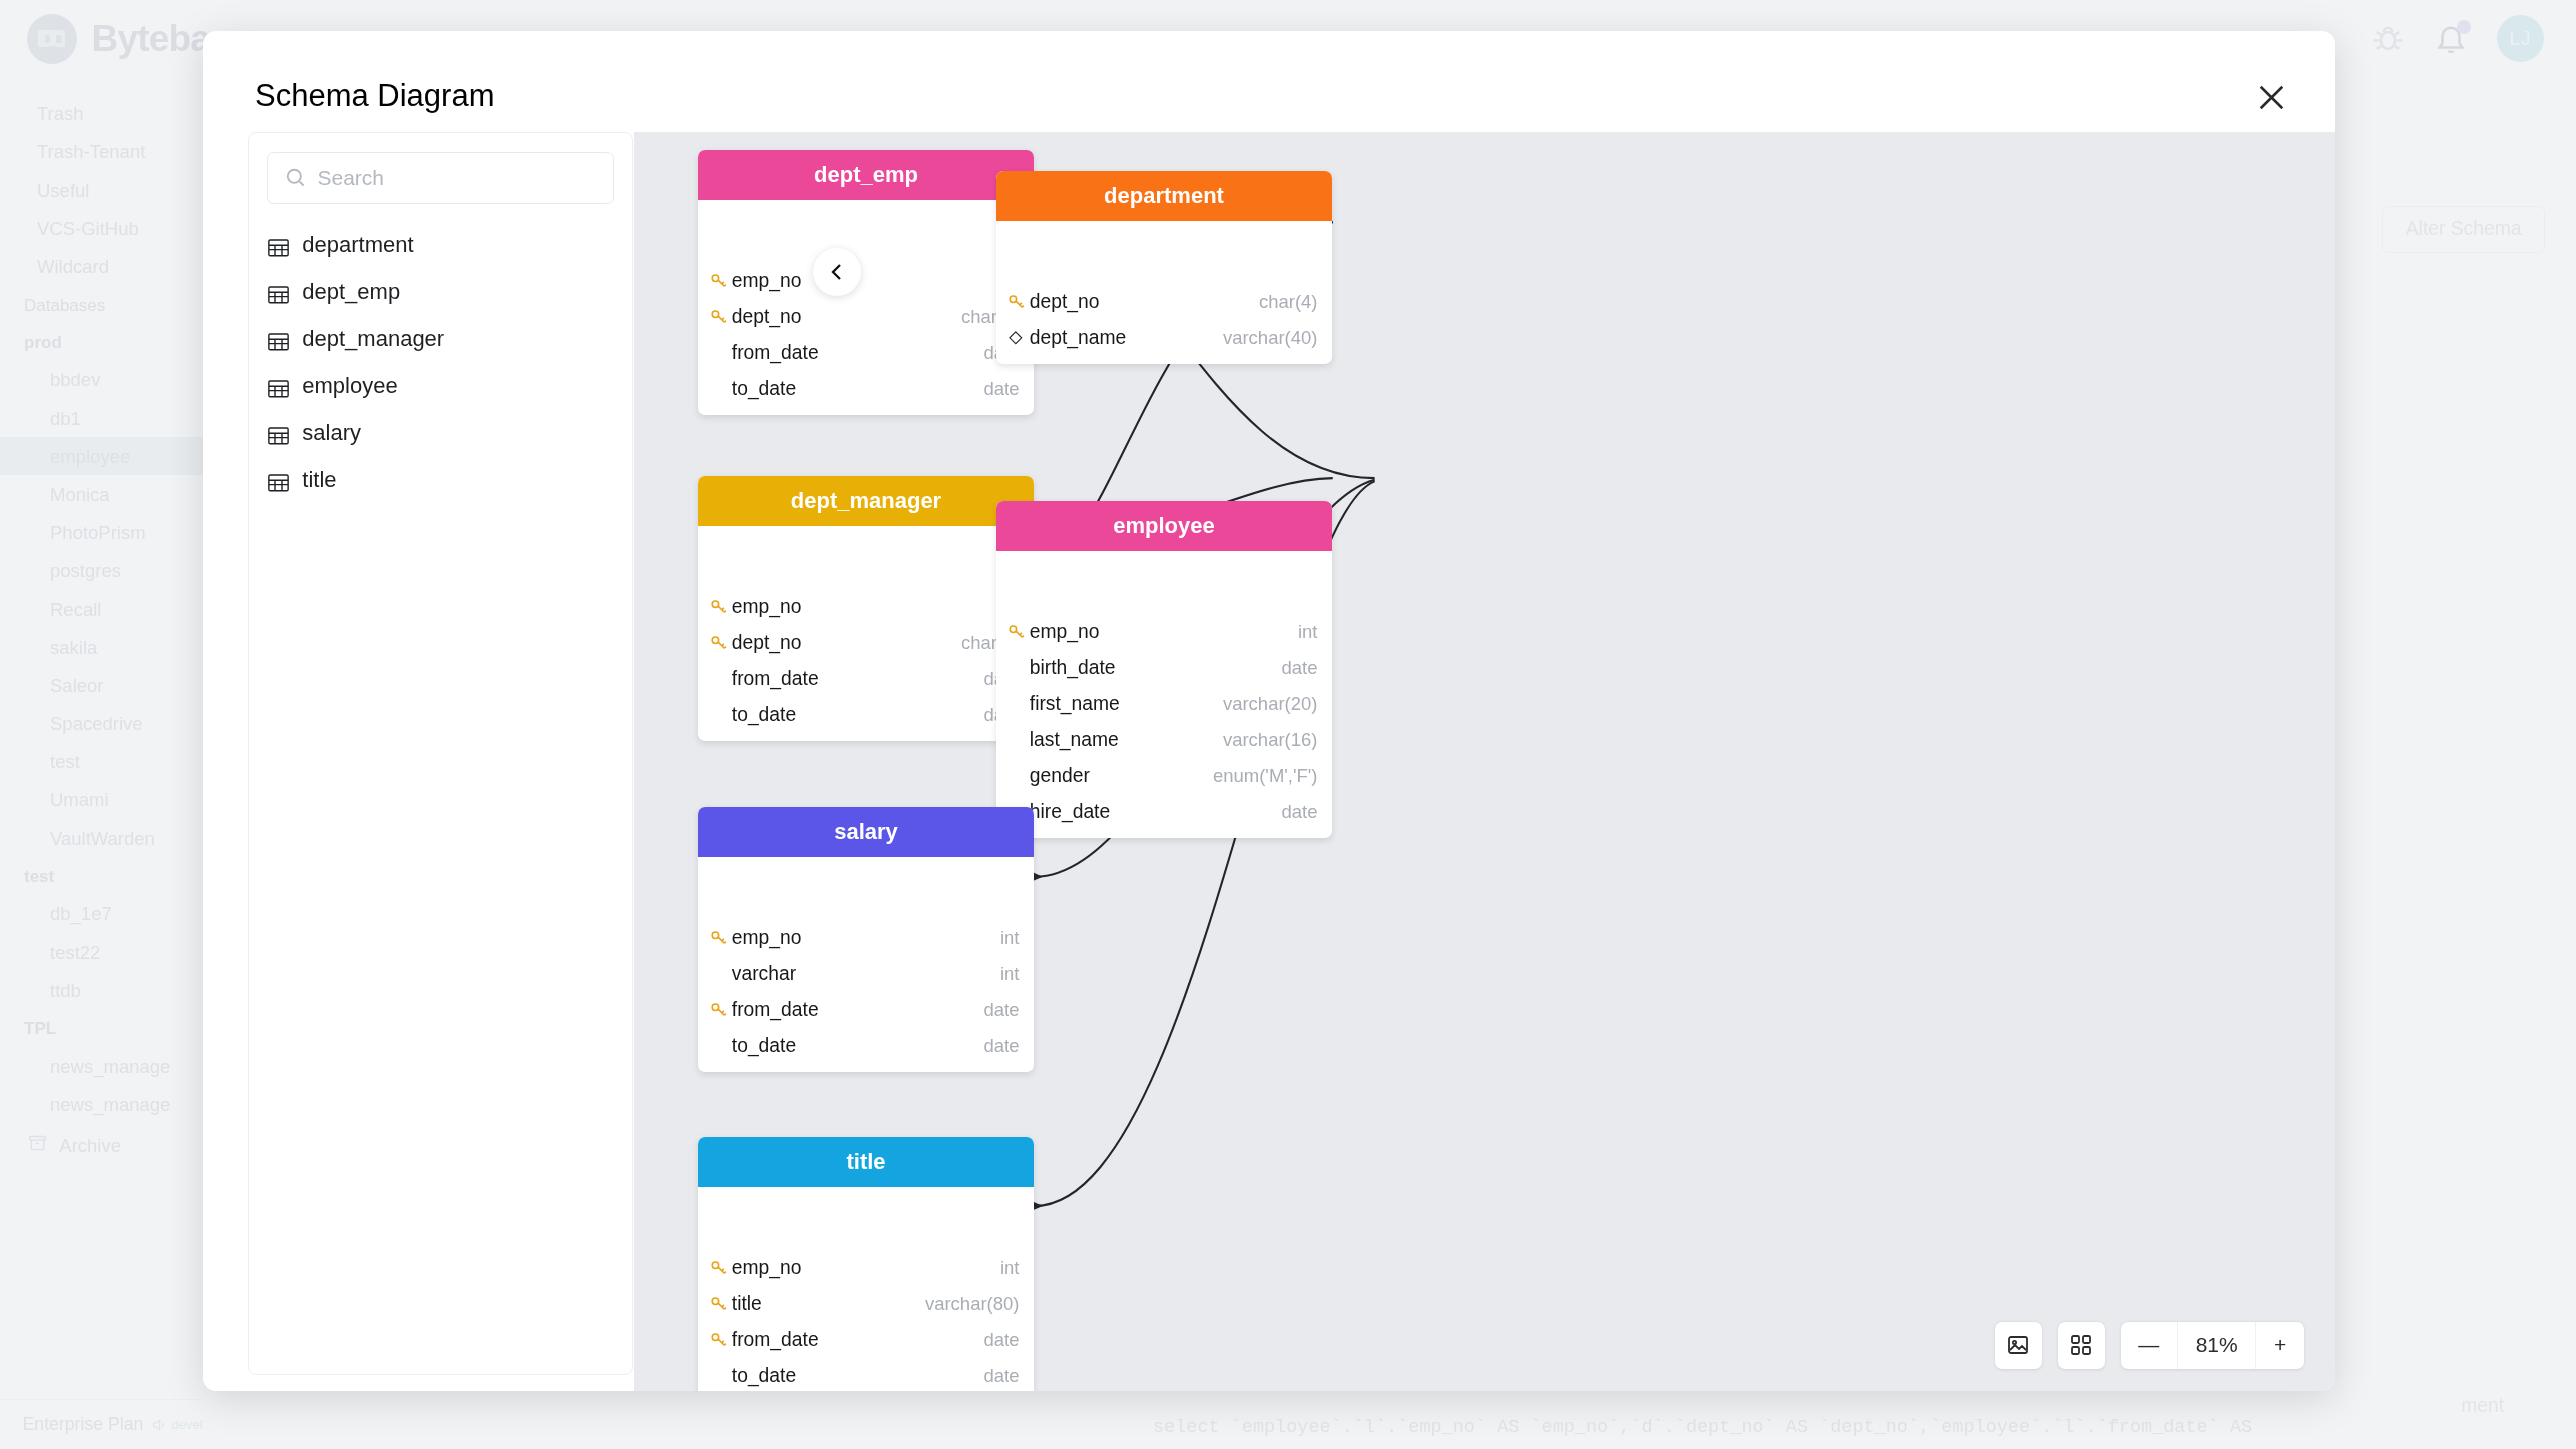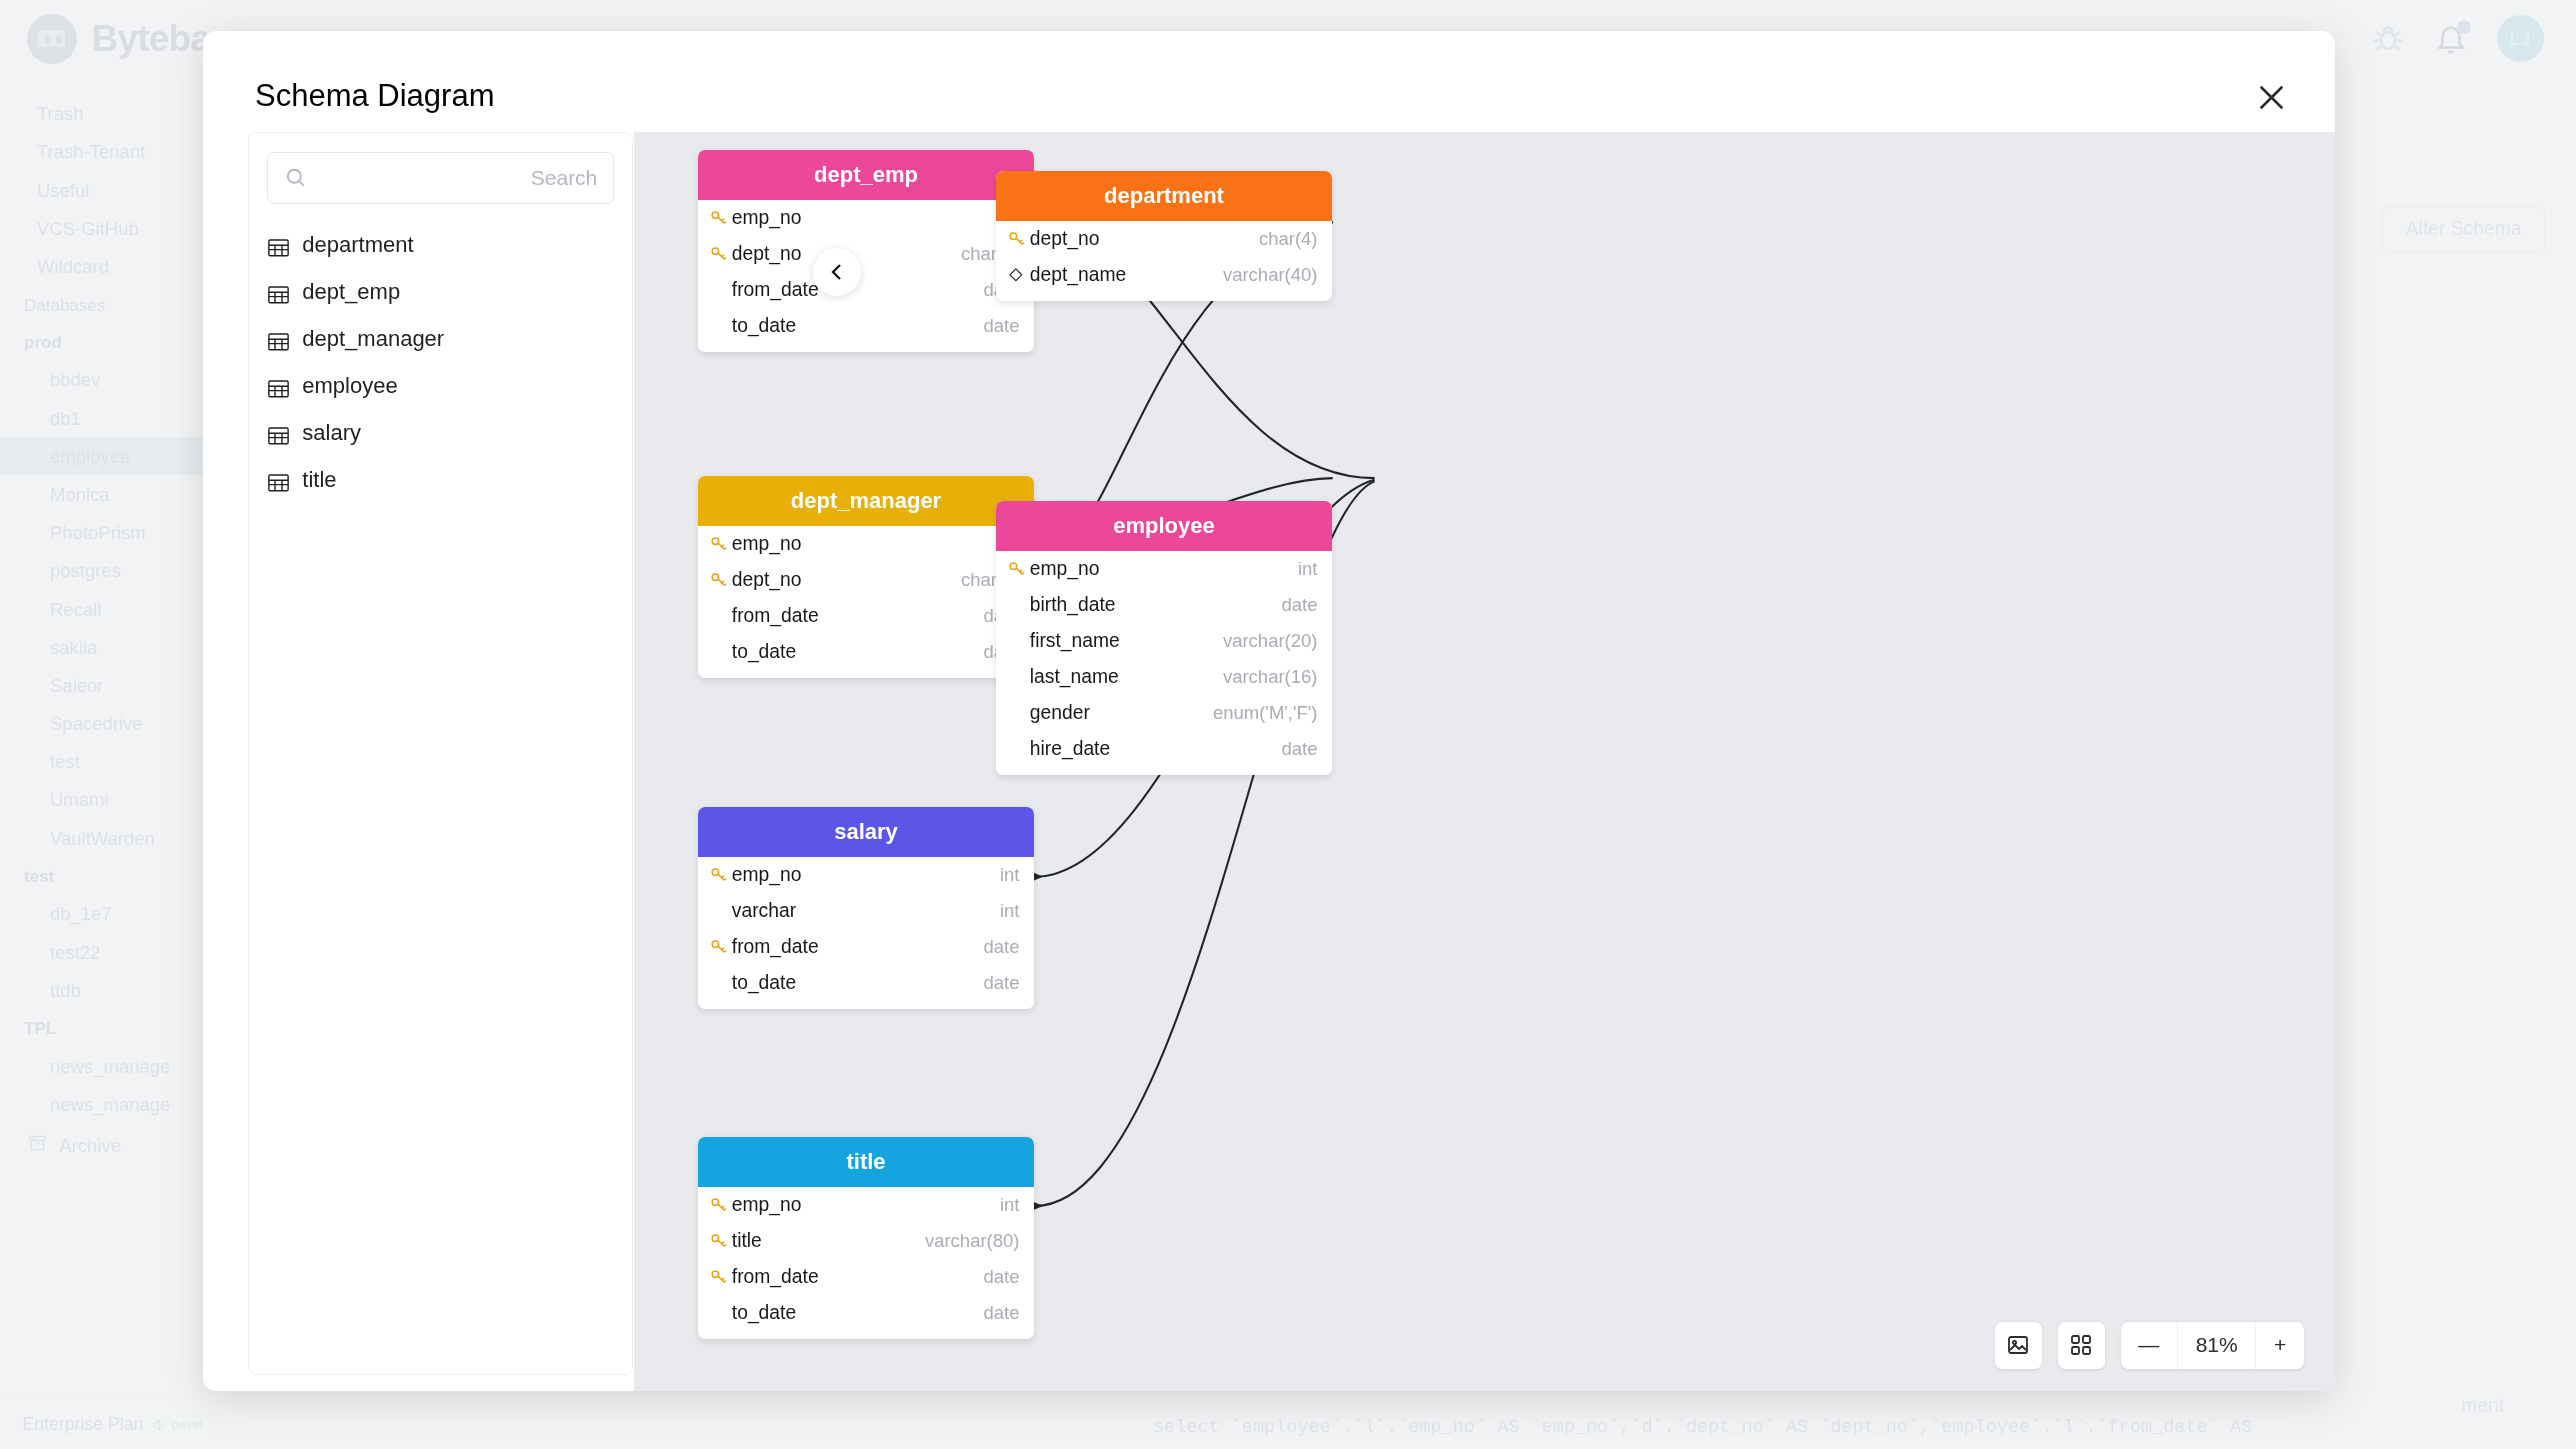--- a/index.html
+++ b/index.html
@@ -125,21 +125,20 @@
   }
   #search-box {
     margin: 19.3px 17.7px 0 17.7px;
     height: 52px; border: 0.8px solid #e6e8eb; border-radius: 6.4px;
     display: flex; align-items: center; gap: 11.3px; padding: 0 16px;
   }
   #search-input {
     border: none; outline: none; background: transparent;
     font-size: 21px; color: #3a3a3e; font-family: "Liberation Sans", sans-serif;
     width: 100%;
-    text-align: right;
   }
   #search-input::placeholder { color: #b4b8bf; }
   #table-list { margin-top: 17.7px; }
   .tl-item {
     display: flex; align-items: center; gap: 13px;
     padding: 10.5px 0 10.5px 19.3px;
     font-size: 22px; color: #1f2023;
   }
   .tbl-ico { width: 21px; height: 17.7px; flex: none; }
 
@@ -164,21 +163,21 @@
     width: 336px;
     background: #fff;
     border-radius: 7.2px;
     box-shadow: 0 2.4px 7.2px rgba(0,0,0,0.11);
     overflow: hidden;
   }
   .node-head {
     height: 50px; display: flex; align-items: center; justify-content: center;
     color: #fff; font-size: 22px; font-weight: bold;
   }
-  .node-body { padding: 0 0 8px 0; }
+  .node-body { padding: 16px 0 8px 0; margin-top: 47px; }
   .col-row {
     display: flex; align-items: center;
     height: 36px; padding: 0 14.5px 0 11.3px;
     font-size: 19.3px; color: #17181b;
   }
   .col-icon { width: 22.5px; flex: none; display: flex; align-items: center; }
   .col-name { flex: 1; }
   .col-type { color: #a9adb4; font-size: 18.5px; }
   .col-icon.empty { width: 22.5px; }
 

